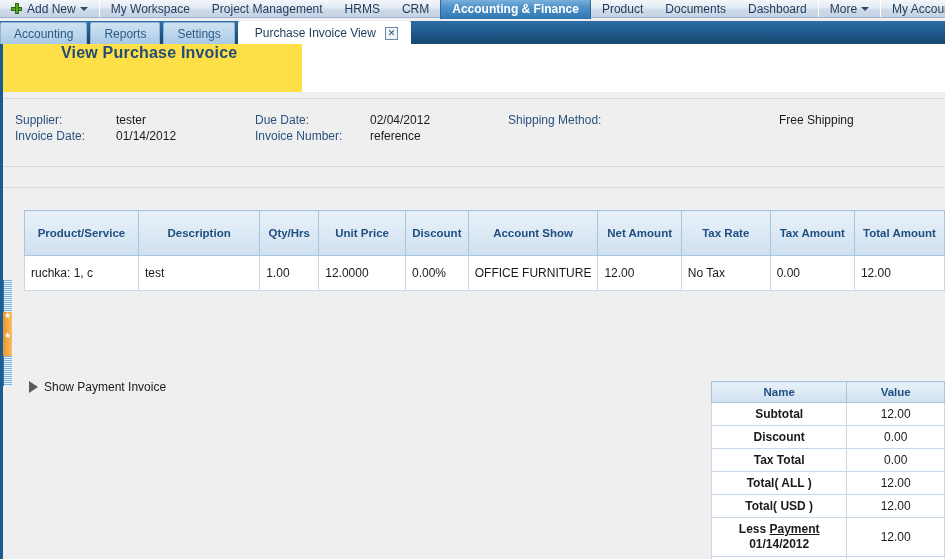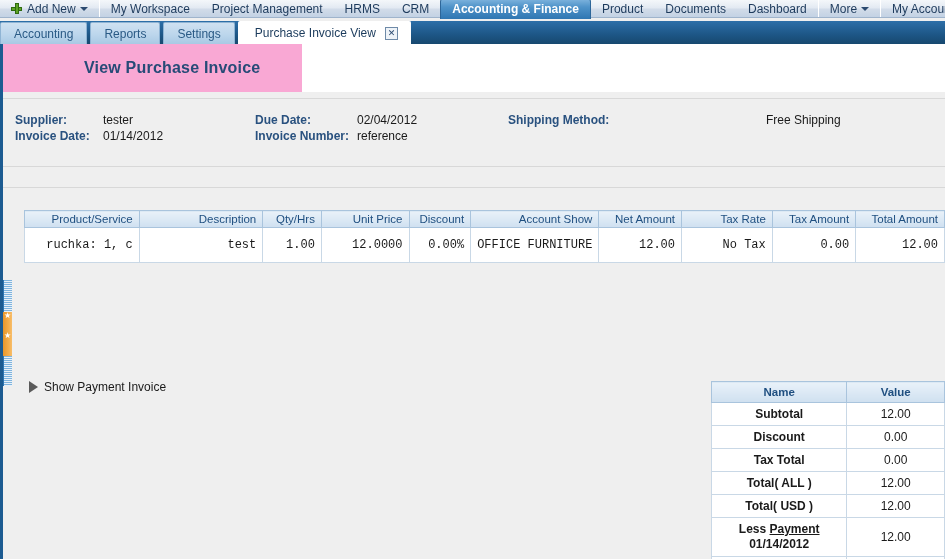--- a/index.html
+++ b/index.html
@@ -61,22 +61,22 @@
   .closebox{
     display:inline-flex;align-items:center;justify-content:center;
     width:11px;height:11px;margin-left:9px;flex:none;
     border:1px solid #6e8aa8;background:#eef3f8;color:#2b4a70;
     font-size:9px;line-height:9px;font-family:"Liberation Sans",sans-serif;
   }
 
   
   .pagehead{
     position:absolute;left:3px;top:44px;width:299px;height:48px;
-    background:#f9a8d4;box-sizing:border-box;
-    display:flex;align-items:center;padding-left:23px;
+    background:#fde047;box-sizing:border-box;
+    display:flex;
   }
   .pagehead h1{
     margin:0;padding-left:58px;font-size:16px;font-weight:bold;color:#274b77;
     letter-spacing:.2px;
   }
   .headfill{
     position:absolute;left:302px;top:44px;width:643px;height:48px;background:#ffffff;
   }
   .leftrail{
     position:absolute;left:0;top:44px;width:3px;height:515px;background:#1c5b91;
@@ -84,44 +84,44 @@
 
   
   .content{
     position:absolute;left:3px;top:92px;width:942px;height:467px;
     background:#efefef;box-sizing:border-box;
   }
   .hr{height:1px;background:#d8d8d8;width:100%;}
   .inforow{
     position:relative;height:67px;padding-top:18px;box-sizing:border-box;
   }
-  .lbl{color:#29517f;font-weight:bold;font-size:12px;}
-  .val{color:#1a1a1a;font-size:12px;}
+  .lbl{color:#29517f;font-weight:normal;font-size:12px;}
+  .val{color:#1a1a1a;font-size:12px;margin-left:13px;}
   .f-sup-l{position:absolute;left:12px;top:14px;}
   .f-sup-v{position:absolute;left:100px;top:14px;}
   .f-idt-l{position:absolute;left:12px;top:30px;}
   .f-idt-v{position:absolute;left:100px;top:30px;}
   .f-due-l{position:absolute;left:252px;top:14px;}
   .f-due-v{position:absolute;left:354px;top:14px;}
   .f-inv-l{position:absolute;left:252px;top:30px;}
   .f-inv-v{position:absolute;left:354px;top:30px;}
   .f-shp-l{position:absolute;left:505px;top:14px;}
   .f-shp-v{position:absolute;left:763px;top:14px;}
 
   
   .itemswrap{position:absolute;left:21px;top:118px;}
   table.grid{border-collapse:collapse;font-size:12px;background:#ffffff;}
   table.grid th{
     background:linear-gradient(to bottom,#e9f1f9 0%,#dce9f5 50%,#cfe0f0 100%);
-    color:#1f4f80;font-weight:normal;font-size:11.5px;
-    border:1px solid #a9c4dd;padding:2px 6px;white-space:nowrap;text-align:right;
+    color:#1f4f80;font-weight:bold;font-size:11.5px;
+    border:1px solid #a9c4dd;padding:16px 6px;white-space:nowrap;
   }
   table.grid td{
-    border:1px solid #c9d8e6;padding:10px 6px;text-align:right;color:#1a1a1a;
-    background:#ffffff;white-space:nowrap;font-family:Liberation Mono, monospace;
+    border:1px solid #c9d8e6;padding:10px 6px;text-align:left;color:#1a1a1a;
+    background:#ffffff;white-space:nowrap;
   }
 
   
   .pay-toggle{
     position:absolute;left:26px;top:288px;display:flex;align-items:center;
     font-size:12px;color:#1a1a1a;cursor:pointer;
   }
   .tri{
     width:0;height:0;margin-right:6px;flex:none;
     border-top:6px solid transparent;border-bottom:6px solid transparent;

